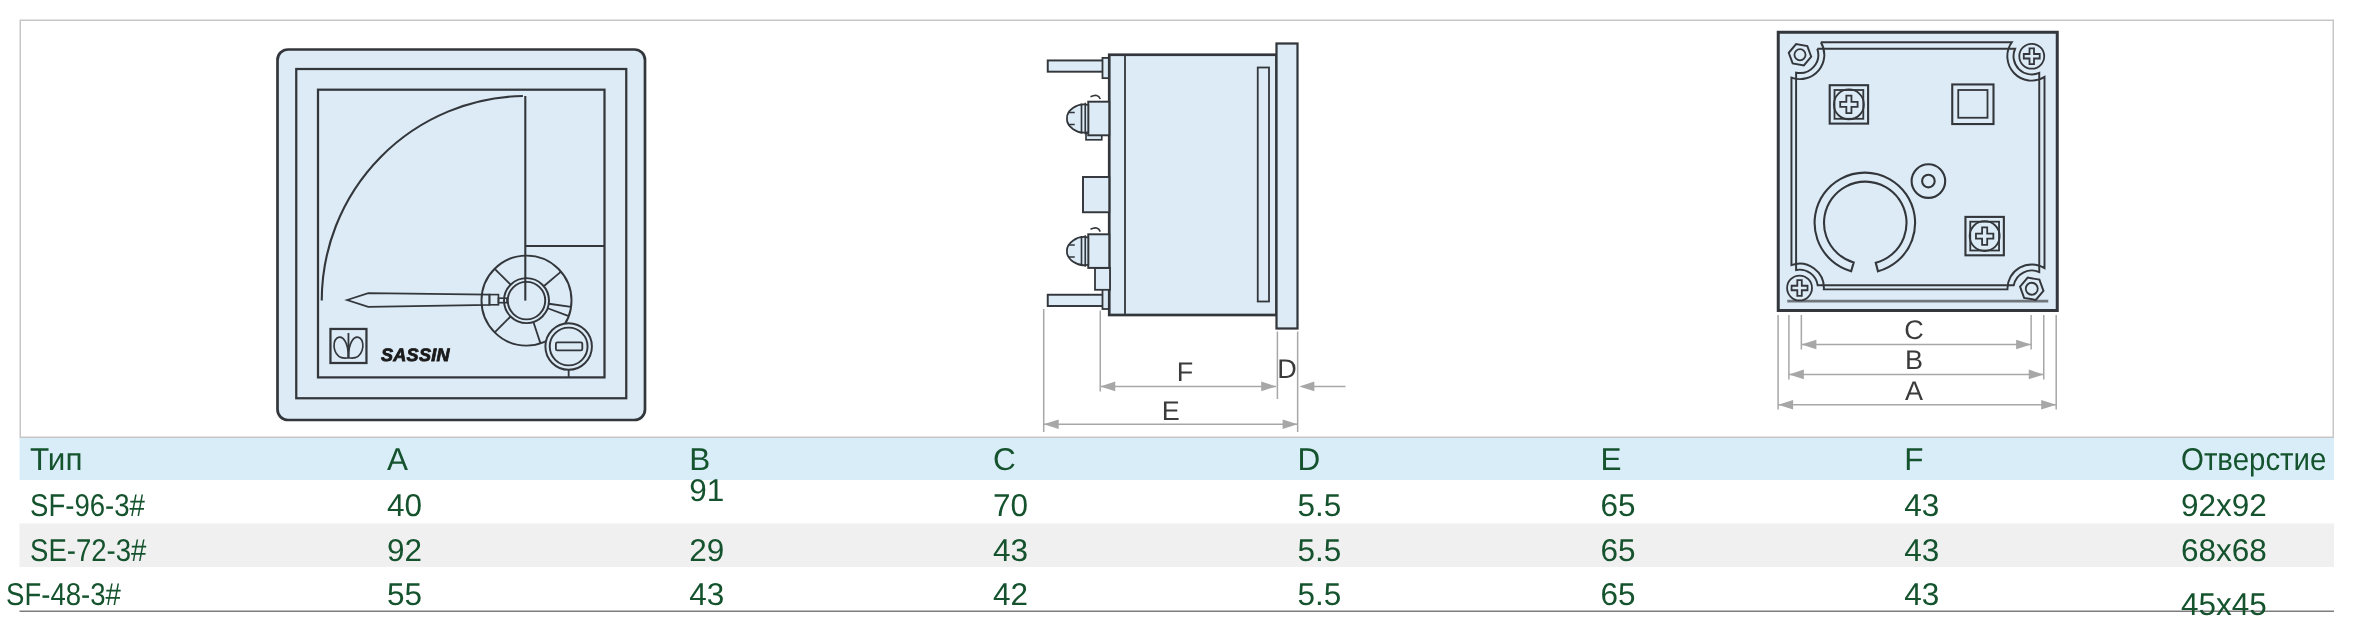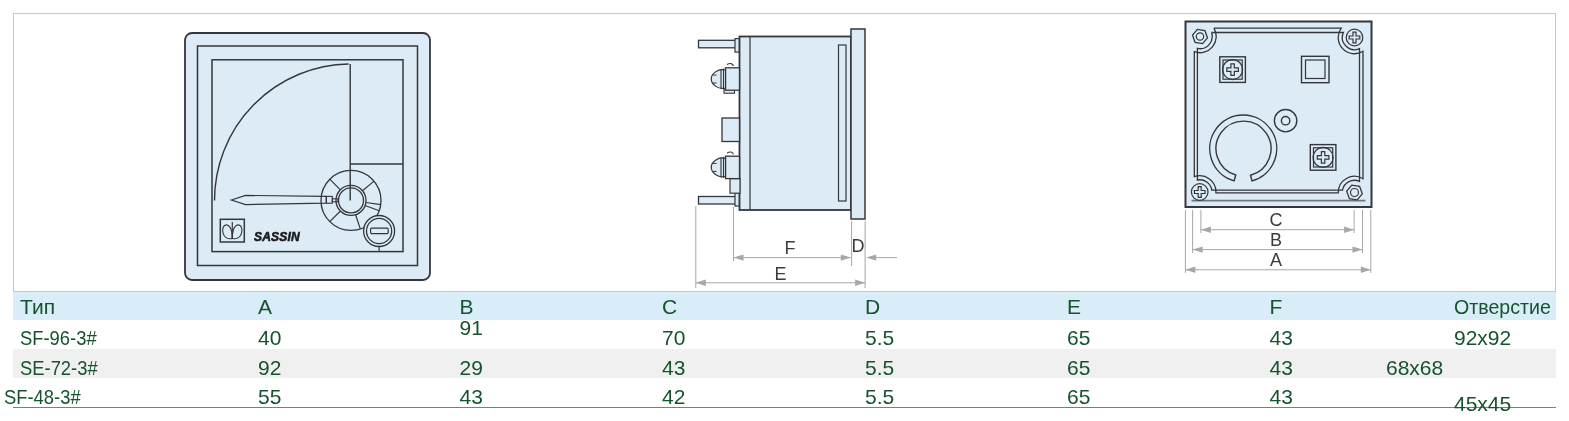--- a/index.html
+++ b/index.html
@@ -141,20 +141,20 @@
 <div class="abs cell" style="left:1067px;top:327.3px">65</div>
 <div class="abs cell" style="left:1269.5px;top:327.3px">43</div>
 <div class="abs cell" style="left:1454px;top:327.3px">92x92</div>
 <div class="abs cell" style="left:20px;top:356.5px"><span style="display:inline-block;transform:scaleX(0.875);transform-origin:0 50%">SE-72-3#</span></div>
 <div class="abs cell" style="left:258px;top:356.5px">92</div>
 <div class="abs cell" style="left:459.5px;top:356.5px">29</div>
 <div class="abs cell" style="left:662px;top:356.5px">43</div>
 <div class="abs cell" style="left:865px;top:356.5px">5.5</div>
 <div class="abs cell" style="left:1067px;top:356.5px">65</div>
 <div class="abs cell" style="left:1269.5px;top:356.5px">43</div>
-<div class="abs cell" style="left:1386px;top:356.5px">68x68</div>
+<div class="abs cell" style="left:1454px;top:356.5px">68x68</div>
 <div class="abs cell" style="left:4px;top:385.7px"><span style="display:inline-block;transform:scaleX(0.875);transform-origin:0 50%">SF-48-3#</span></div>
 <div class="abs cell" style="left:258px;top:385.7px">55</div>
 <div class="abs cell" style="left:459.5px;top:385.7px">43</div>
 <div class="abs cell" style="left:662px;top:385.7px">42</div>
 <div class="abs cell" style="left:865px;top:385.7px">5.5</div>
 <div class="abs cell" style="left:1067px;top:385.7px">65</div>
 <div class="abs cell" style="left:1269.5px;top:385.7px">43</div>
 <div class="abs cell" style="left:1454px;top:393px">45x45</div>
 </body></html>

